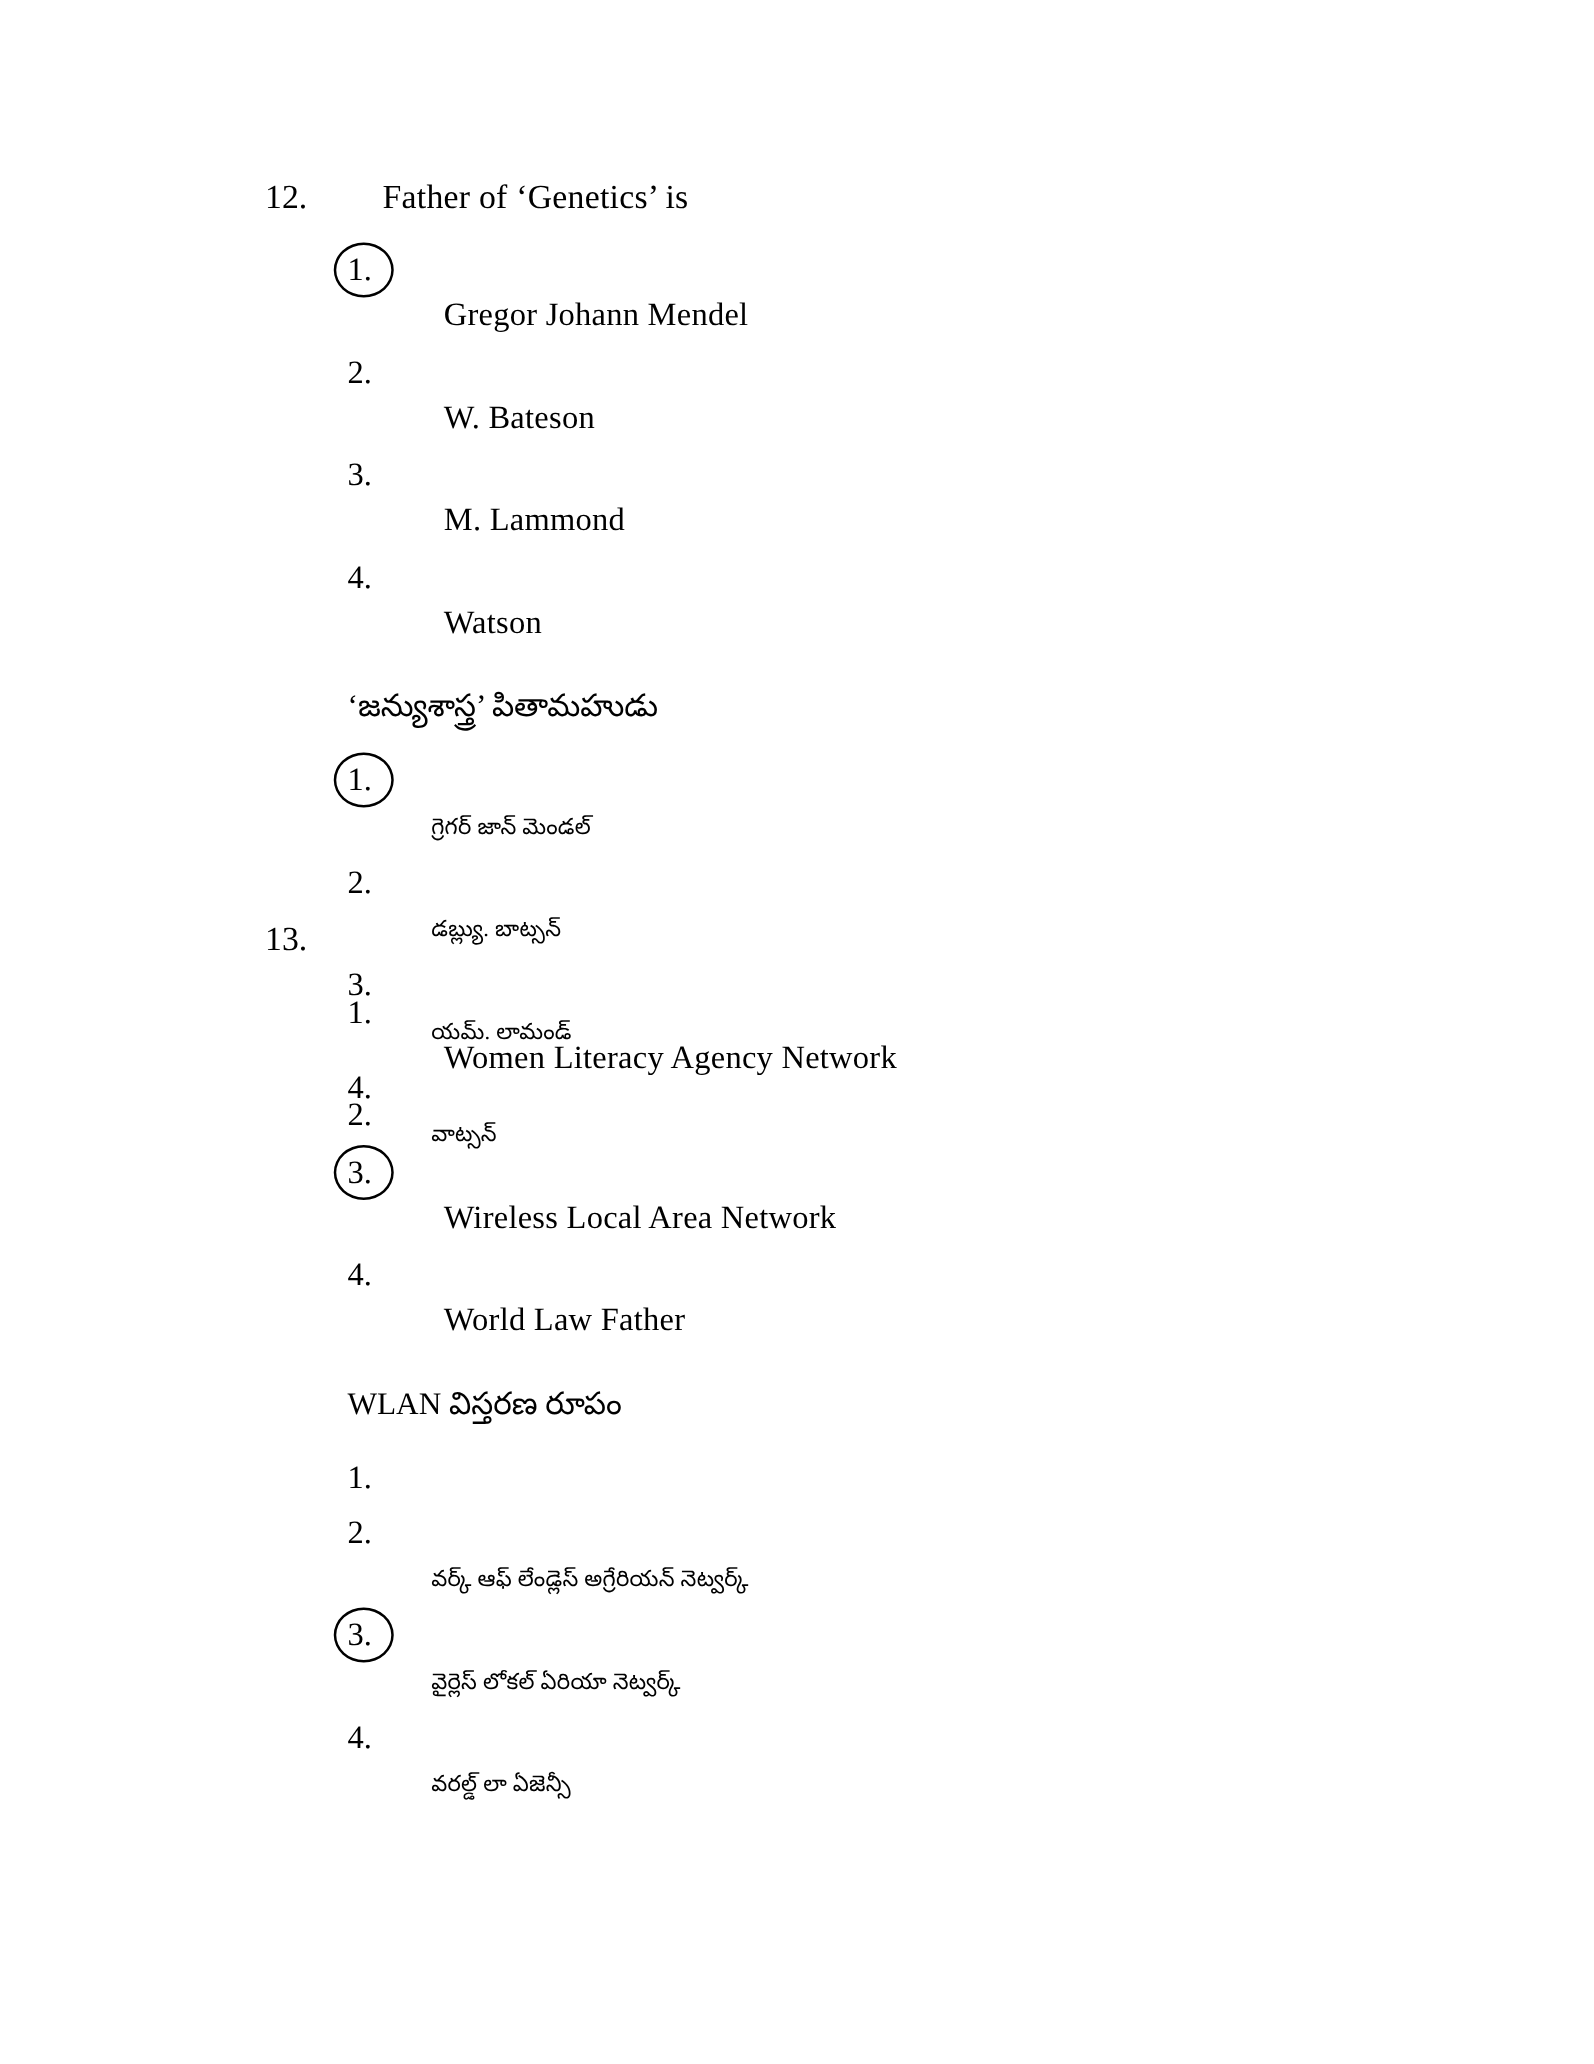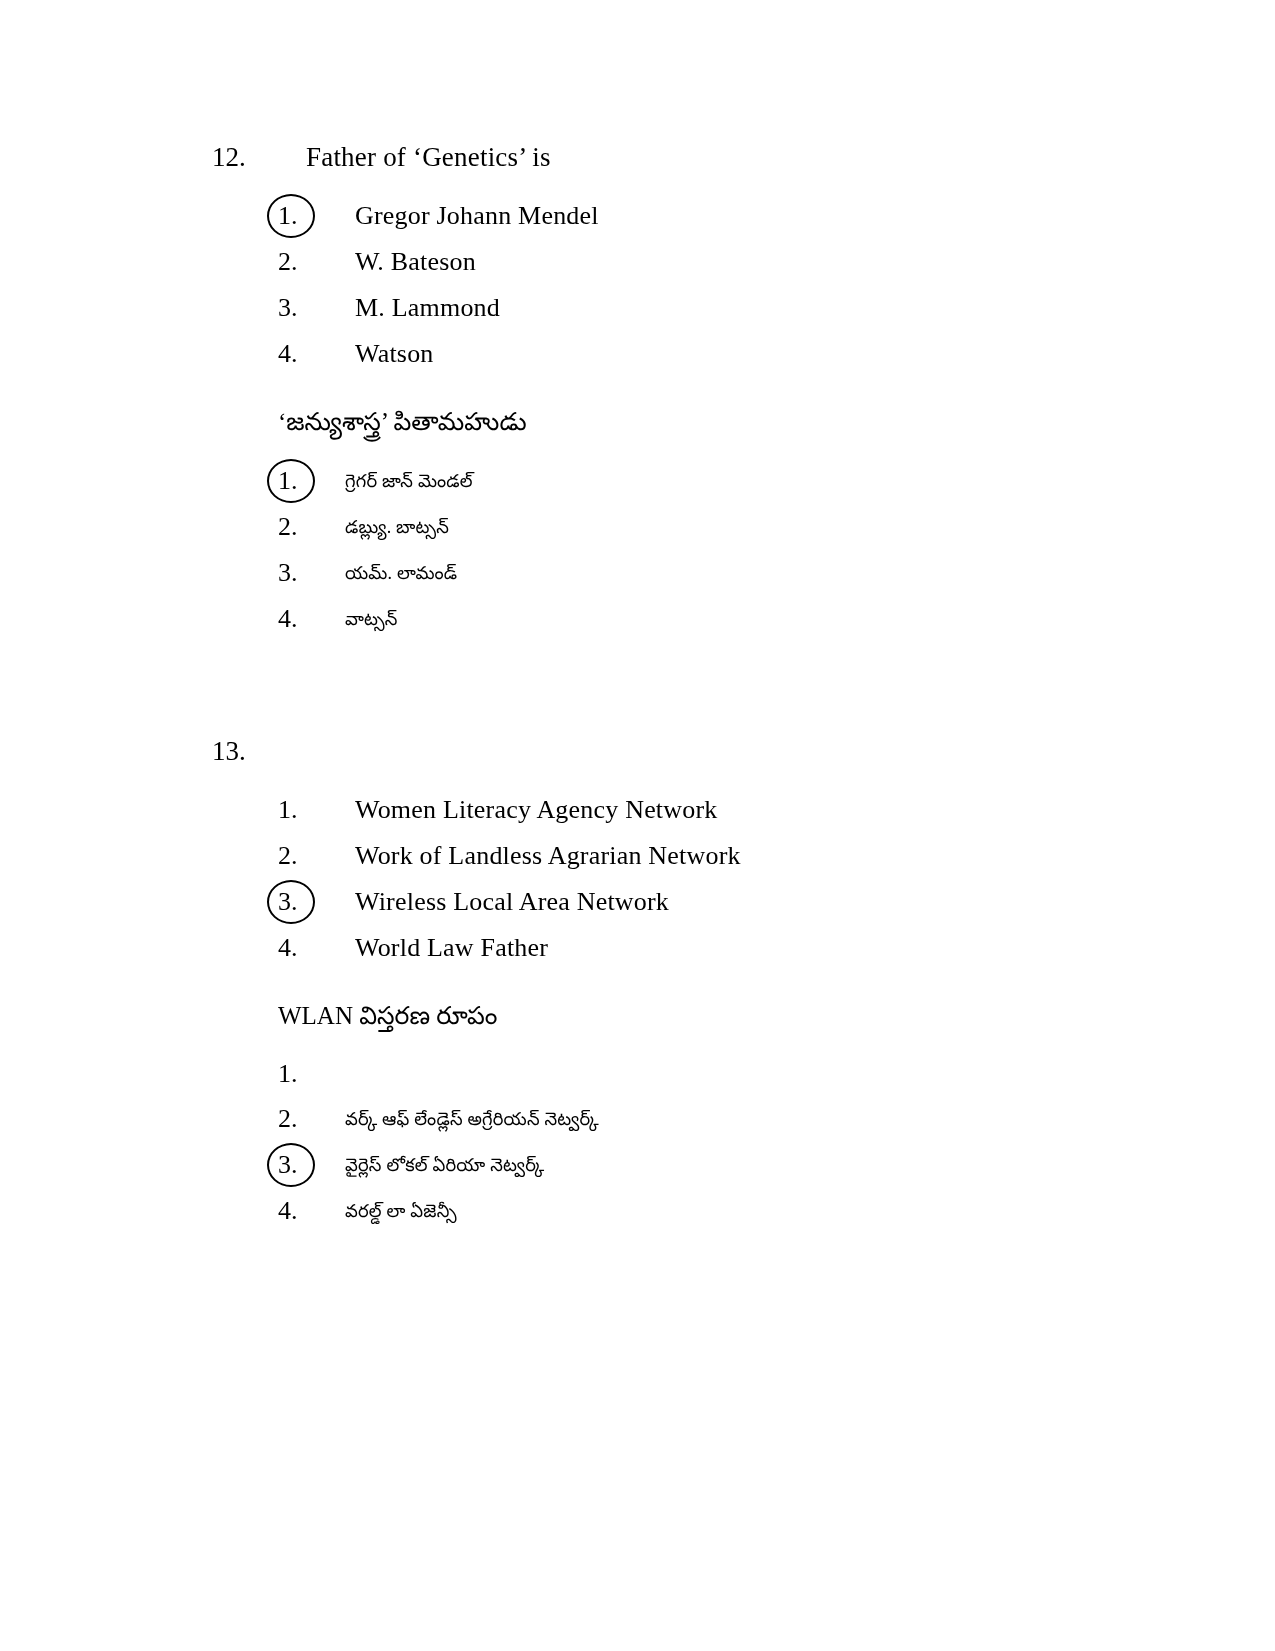--- a/index.html
+++ b/index.html
@@ -19,21 +19,21 @@
   }
 
   
   .q-block {
     position: absolute;
     left: 0;
     width: 100%;
   }
   .row {
     display: flex;
-    align-items: center;
+    align-items: flex-start;
   }
 
   
   .q-head {
     padding-left: 212px;
   }
   .q-num {
     width: 70px;
     flex: 0 0 70px;
     font-size: 27px;
@@ -59,20 +59,21 @@
     position: relative;
   }
   .opt-num.te {
     width: 67px;
     flex: 0 0 67px;
   }
   .opt-text {
     font-size: 26px;
     line-height: 36px;
     letter-spacing: 0.2px;
+    margin-top: 36px;
   }
 
   
   .opt-num.circled .marker {
     display: inline-block;
     position: relative;
     z-index: 1;
   }
   .opt-num.circled::before {
     content: "";
@@ -174,21 +175,20 @@
       <div class="q-num">13.</div>
     </div>
 
     <div class="row opt" style="margin-top:22px;">
       <div class="opt-num"><span class="marker">1.</span></div>
       <div class="opt-text">Women Literacy Agency Network</div>
     </div>
 
     <div class="row opt">
       <div class="opt-num"><span class="marker">2.</span></div>
-      <div class="opt-text">Work of Landless Agrarian Network</div>
     </div>
 
     <div class="row opt">
       <div class="opt-num circled"><span class="marker">3.</span></div>
       <div class="opt-text">Wireless Local Area Network</div>
     </div>
 
     <div class="row opt">
       <div class="opt-num"><span class="marker">4.</span></div>
       <div class="opt-text">World Law Father</div>

